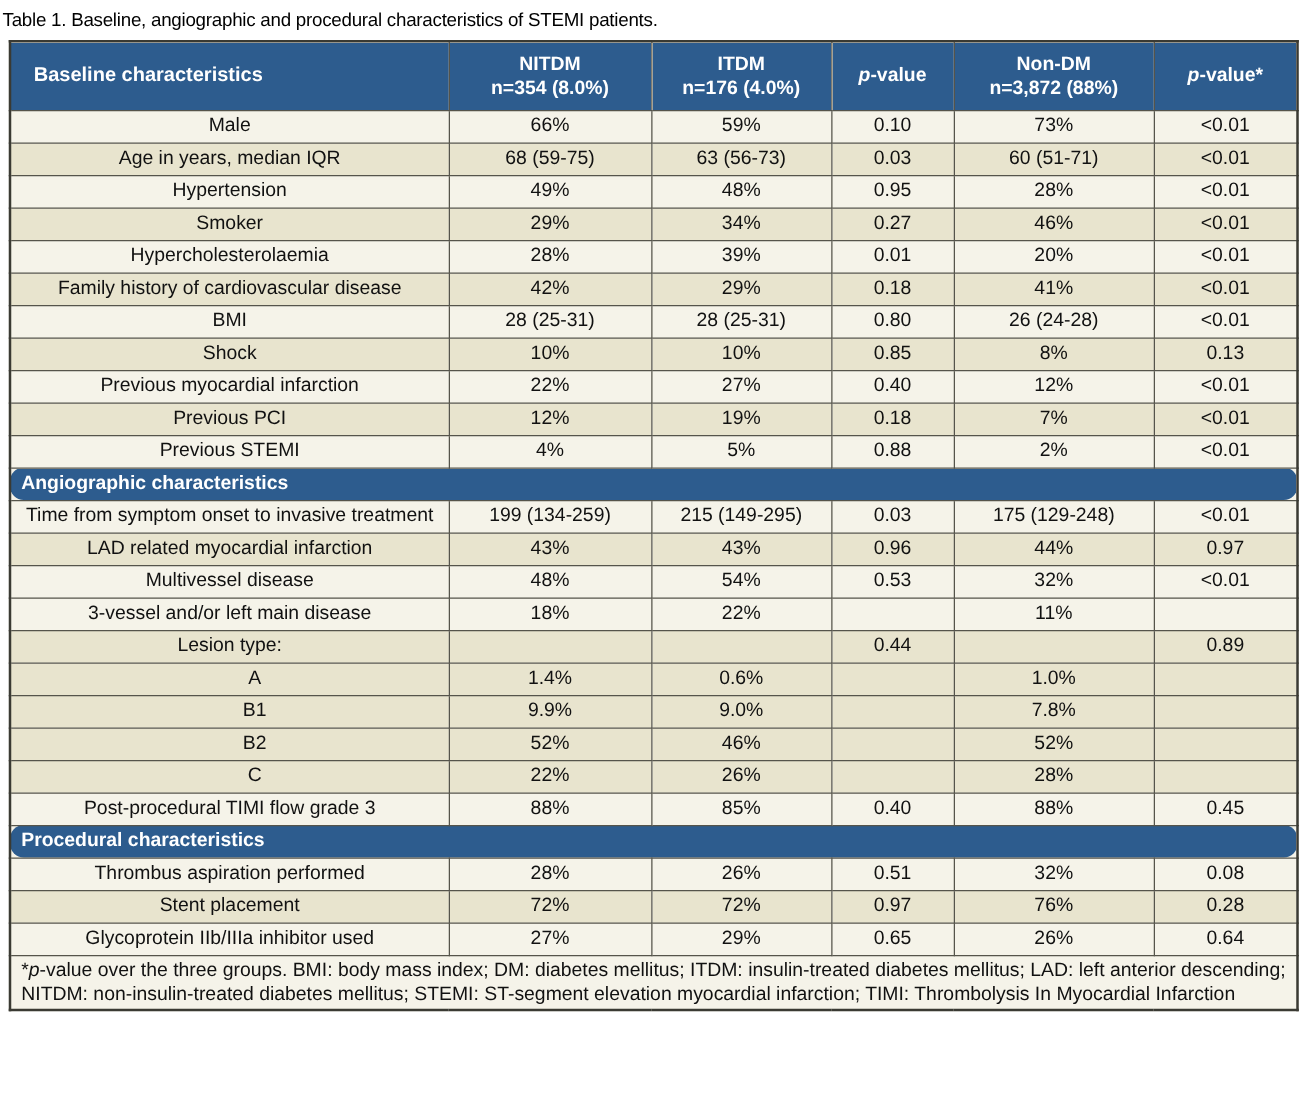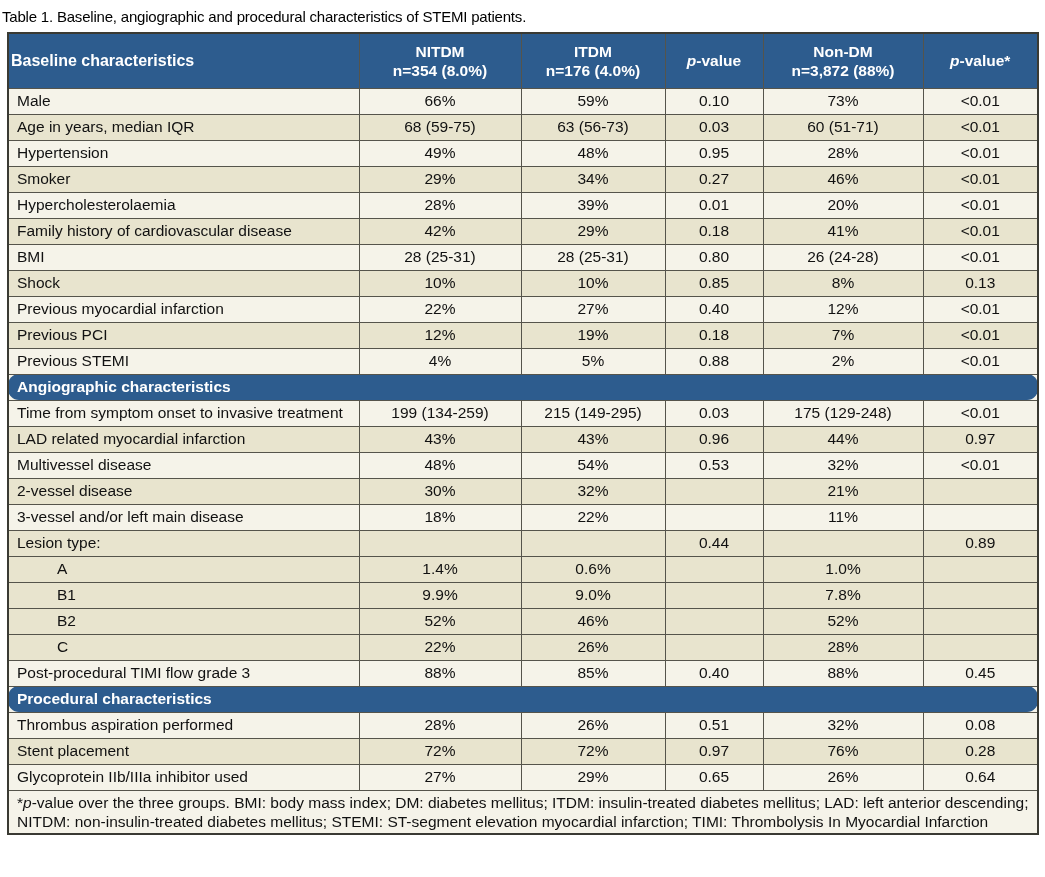--- a/index.html
+++ b/index.html
@@ -47,39 +47,39 @@
     height: 55px;
     text-align: center;
     vertical-align: middle;
     font-size: 15.5px;
     line-height: 19px;
     padding: 4px 6px;
   }
   tr.main-head th.label-head {
     text-align: left;
     font-size: 16px;
-    padding-left: 2px;
+    padding-left: 18px;
   }
   
   td.section-head {
     background: #2d5c8e;
     color: #ffffff;
     font-weight: bold;
     font-size: 16px;
     height: 26px;
     text-align: left;
     padding-left: 10px;
     vertical-align: middle;
     border-radius: 11px;
   }
   
   tr.light td { background: #f5f3e9; }
   tr.beige td { background: #e8e4ce; }
   td.label {
-    text-align: left;
+    text-align: center;
     height: 22px;
     vertical-align: middle;
     padding-left: 10px;
   }
   td.label.indent { padding-left: 48px; }
   td.val {
     text-align: center;
     height: 26px;
     vertical-align: middle;
   }
@@ -240,28 +240,20 @@
           <td class="val">0.97</td>
         </tr>
         <tr class="light">
           <td class="label">Multivessel disease</td>
           <td class="val">48%</td>
           <td class="val">54%</td>
           <td class="val">0.53</td>
           <td class="val">32%</td>
           <td class="val">&lt;0.01</td>
         </tr>
-        <tr class="beige">
-          <td class="label">2-vessel disease</td>
-          <td class="val">30%</td>
-          <td class="val">32%</td>
-          <td class="val"></td>
-          <td class="val">21%</td>
-          <td class="val"></td>
-        </tr>
         <tr class="light">
           <td class="label">3-vessel and/or left main disease</td>
           <td class="val">18%</td>
           <td class="val">22%</td>
           <td class="val"></td>
           <td class="val">11%</td>
           <td class="val"></td>
         </tr>
         <tr class="beige">
           <td class="label">Lesion type:</td>

